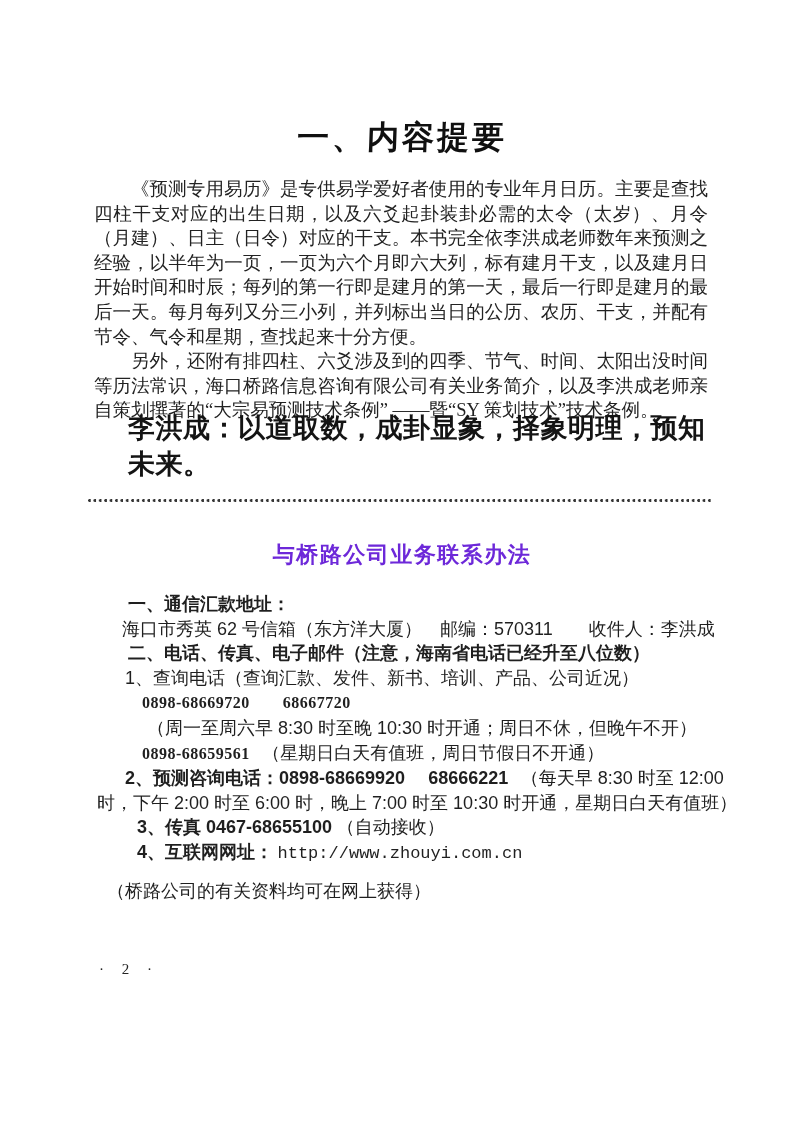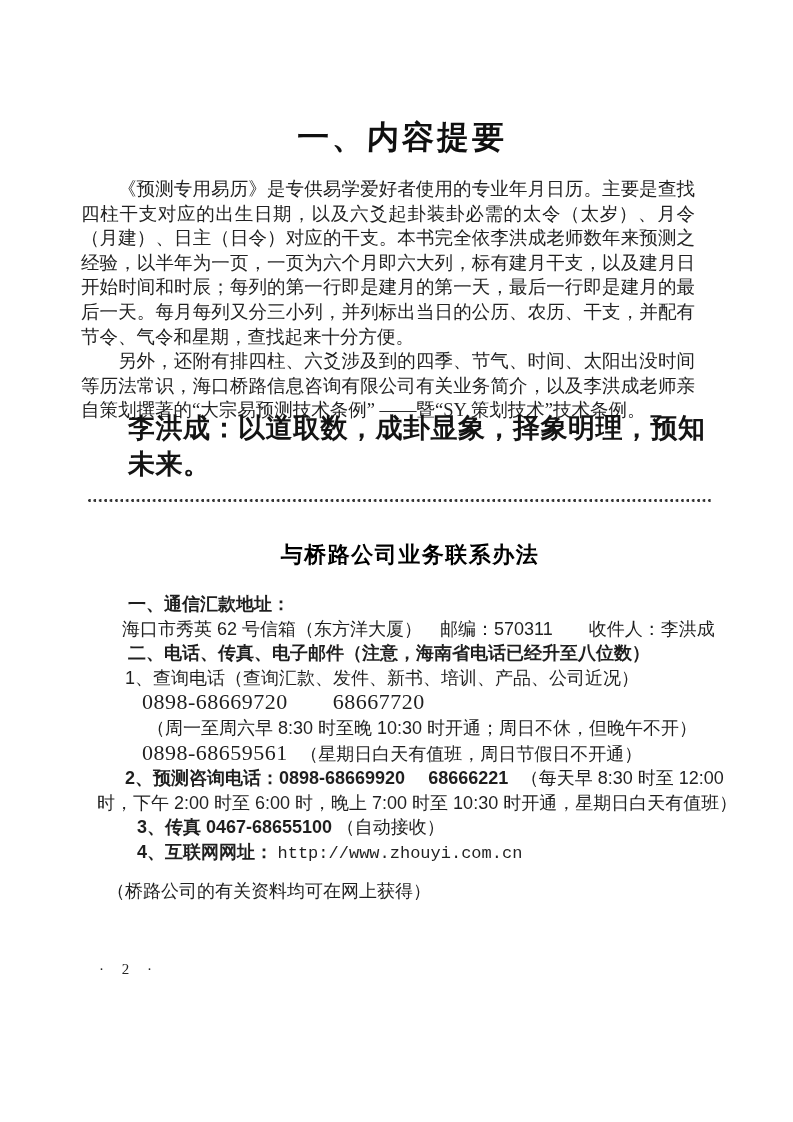--- a/index.html
+++ b/index.html
@@ -11,48 +11,48 @@
   .page{position:absolute;inset:0;background:#ffffff;}
 
   .title{
     position:absolute;top:116px;left:95px;width:614px;
     text-align:center;font-family:"DejaVu Serif","Liberation Serif",serif;
     font-weight:bold;font-size:32px;letter-spacing:3px;color:#101010;
     transform:skewX(-2deg);
   }
 
   .body-text{
-    position:absolute;top:177px;left:81px;width:614px;
+    position:absolute;top:177px;left:94px;width:614px;
     font-size:18.5px;line-height:24.6px;text-align:justify;color:#222;
   }
   .body-text p{margin:0;text-indent:2em;}
 
   .statement{
     position:absolute;top:410px;left:95px;width:614px;box-sizing:border-box;
     padding-left:33px;font-weight:bold;font-size:27px;letter-spacing:0.5px;color:#141414;
   }
 
   .dotted{
     position:absolute;top:498px;left:88px;width:624px;height:5px;
     background-image:radial-gradient(circle at 1.5px 2.5px,#343434 1.25px,rgba(0,0,0,0) 1.6px);
     background-size:5.4px 5px;background-repeat:repeat-x;
   }
 
   .heading{
-    position:absolute;top:540px;left:103px;width:614px;text-align:center;
+    position:absolute;top:540px;left:95px;width:614px;text-align:center;
     font-family:"Liberation Sans","DejaVu Sans",sans-serif;
-    font-weight:bold;font-size:22px;letter-spacing:1.5px;color:#000000;
+    font-weight:bold;font-size:22px;letter-spacing:1.5px;color:#6d28d9;
   }
 
   .contact{position:absolute;top:592px;left:95px;width:640px;font-size:18px;color:#1f1f1f;}
   .c-line{line-height:24.6px;white-space:nowrap;}
 
   .hei{font-family:"Liberation Sans","DejaVu Sans",sans-serif;font-weight:bold;}
   .song{font-family:Liberation Sans, sans-serif;font-weight:normal;}
-  .numb{font-family:"Liberation Serif","DejaVu Serif",serif;font-weight:normal;font-size:22px;letter-spacing:0.5px;}
+  .numb{font-family:"Liberation Serif","DejaVu Serif",serif;font-weight:bold;font-size:16px;letter-spacing:0.5px;}
   .mono{font-family:Liberation Mono, monospace;font-size:17px;}
 
   .ind-a{padding-left:33px}
   .ind-b{padding-left:27px}
   .ind-c{padding-left:30px}
   .ind-d{padding-left:42px}
   .ind-e{padding-left:47px}
   .ind-f{padding-left:52px}
   .ind-g{padding-left:112px}
   .ind-h{padding-left:12px}

